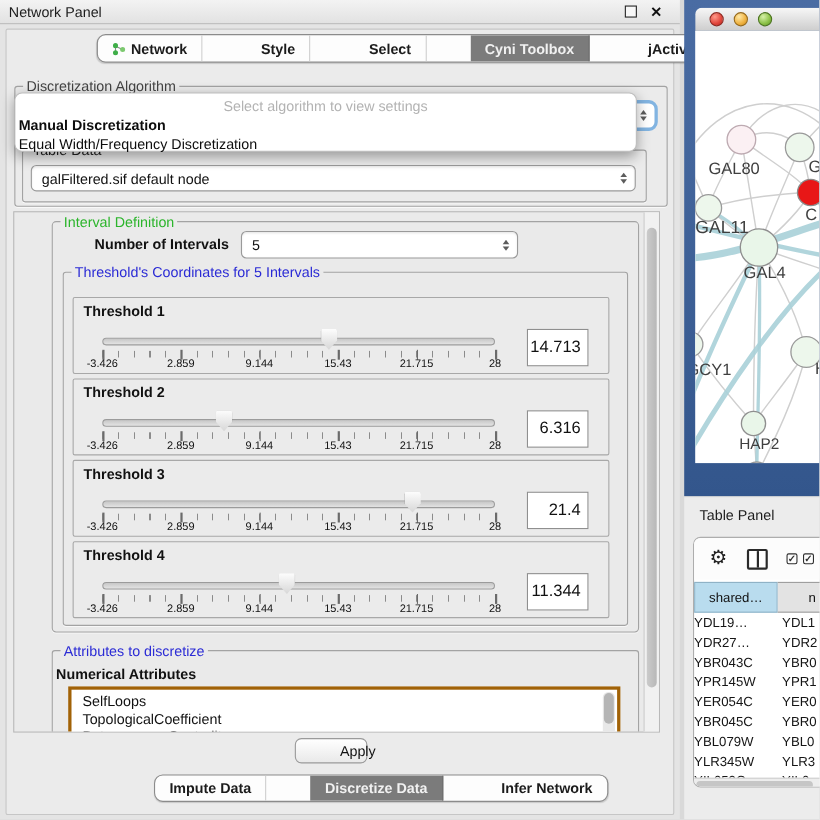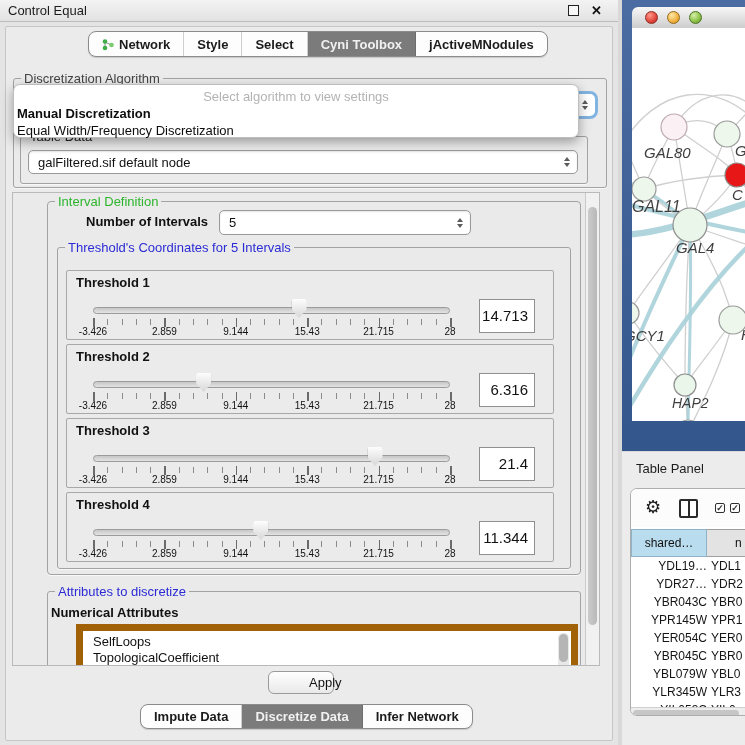--- a/index.html
+++ b/index.html
@@ -10,21 +10,21 @@
   #cp-titlebar{position:absolute;left:0;top:0;width:618px;height:22px;
     background:linear-gradient(#f3f3f3,#e2e2e2);border-bottom:1px solid #bcbcbc;
     display:flex;align-items:center;font-size:13px;color:#1c1c1c;padding:0 8px;box-sizing:border-box;}
   #cp-title{flex:1;}
   .float-btn{width:9px;height:9px;border:1.5px solid #222;margin-right:12px;background:#f7f7f7;}
   .close-btn{font-size:13px;font-weight:bold;color:#111;line-height:10px;margin-right:8px;}
   #cp-inner{position:absolute;left:5px;top:26px;width:606px;height:713px;
     background:#ebebeb;border:1px solid #c6c6c6;border-radius:2px;}
   
   .tabstrip{position:absolute;display:flex;height:24px;background:#fdfdfd;border:1px solid #8b8b8b;
-    border-radius:8px;overflow:hidden;box-shadow:0 1px 1px rgba(0,0,0,.15);}
+    border-radius:8px;overflow:hidden;box-shadow:0 1px 1px rgba(0,0,0,.15);gap:40px;}
   .tabstrip .tab{display:flex;align-items:center;gap:5px;padding:0 13px;font-size:13px;font-weight:bold;
     color:#1b1b1b;border-right:1px solid #cfcfcf;white-space:nowrap;}
   .tabstrip .tab:last-child{border-right:none;}
   .tabstrip .tab.selected{background:#7b7b7b;color:#f1f1f1;border-right-color:#6e6e6e;}
   
   .grp{position:absolute;border:1px solid #a3a3a3;border-radius:3px;
     box-shadow:0 1px 0 rgba(255,255,255,.65);}
   .gtitle{position:absolute;font-size:13px;color:#222;background:#ebebeb;padding:0 3px;z-index:2;}
   .gtitle.green{color:#2cb52c;}
   .gtitle.blue{color:#2b2bd5;}
@@ -66,74 +66,74 @@
     filter:drop-shadow(0 0 1px #777);}
   .thr-minor{position:absolute;left:26px;top:48px;width:358px;height:6px;
     background:repeating-linear-gradient(to right,#8b8b8b 0,#8b8b8b 1px,transparent 1px,transparent 14.28px);}
   .thr-major{position:absolute;top:47px;width:1.5px;height:9px;background:#6b6b6b;}
   .thr-ticklabel{position:absolute;top:55px;transform:translateX(-50%);font-size:10px;font-weight:normal;color:#111;white-space:nowrap;}
   .thr-value{position:absolute;left:412px;top:28px;width:56px;height:34px;background:#fff;
     border:1px solid #8f8f8f;box-sizing:border-box;font-size:15px;color:#111;text-align:right;
     line-height:32px;padding-right:6px;}
   
   #attr-list{position:absolute;left:14px;top:32px;width:502px;height:58px;background:#fff;
-    border:7px solid #a16207;box-sizing:border-box;overflow:hidden;margin-left:14px;}
+    border:3px solid #a16207;box-sizing:border-box;overflow:hidden;}
   .attr-item{font-size:13px;color:#111;padding-left:10px;height:16px;line-height:16px;}
   #attr-vscroll{position:absolute;right:2px;top:2px;width:11px;height:52px;background:#e8e8e8;border-radius:5px;}
   #attr-vthumb{position:absolute;left:1px;top:1px;width:9px;height:28px;background:#b5b5b5;border-radius:5px;}
   
   .btn{position:absolute;background:linear-gradient(#ffffff,#e9e9e9);border:1px solid #9a9a9a;
     border-radius:6px;font-size:13px;color:#111;text-align:center;box-sizing:border-box;padding-left:40px;}
   
   #netwin{position:absolute;left:622px;top:0;width:123px;height:451px;
     background:linear-gradient(#4a6ca3,#33568c);}
   #net-titlebar{position:absolute;left:10px;top:7px;width:113px;height:21px;
     background:linear-gradient(#f7f7f7,#cdcdcd);border-bottom:1px solid #999;
     border-top-left-radius:6px;}
   .light{position:absolute;width:13px;height:13px;border-radius:50%;box-sizing:border-box;top:4px;}
   #light-red{left:13px;background:radial-gradient(circle at 35% 30%,#ff9a8a,#e0443a 60%,#b02c24);border:1px solid #8e2a22;}
   #light-yellow{left:35px;background:radial-gradient(circle at 35% 30%,#ffe9a8,#efb13f 60%,#c68a1f);border:1px solid #96691a;}
   #light-green{left:57px;background:radial-gradient(circle at 35% 30%,#d6f0a8,#8ac045 60%,#5f9427);border:1px solid #4c7420;}
-  #net-canvas{position:absolute;left:10px;top:28px;width:113px;height:393px;background:#fff;overflow:hidden;font-style:italic;}
+  #net-canvas{position:absolute;left:10px;top:28px;width:113px;height:393px;background:#fff;overflow:hidden;}
   
   #tablepanel{position:absolute;left:622px;top:452px;width:147px;height:293px;background:#ececec;}
   #tp-title{position:absolute;left:14px;top:9px;font-size:13px;color:#1c1c1c;}
   #tp-box{position:absolute;left:8px;top:36px;width:126px;height:228px;background:#fff;
     border:1px solid #adadad;border-radius:7px 0 0 7px;box-sizing:border-box;overflow:hidden;}
   #tp-toolbar{position:absolute;left:0;top:0;width:100%;height:38px;background:#fcfcfc;}
   .gear{position:absolute;left:14px;top:7px;font-size:18px;color:#1e1e1e;}
   .split-icon{position:absolute;left:48px;top:10px;width:15px;height:15px;border:2px solid #2a2a2a;
     border-radius:2px;background:#fff;box-sizing:content-box;}
   .split-icon i{position:absolute;left:50%;top:0;width:2px;height:100%;background:#2a2a2a;transform:translateX(-50%);}
   .cb{position:absolute;top:14px;width:10px;height:10px;border:1.5px solid #2e2e2e;border-radius:2px;
     font-size:9px;line-height:9px;text-align:center;color:#2e2e2e;font-weight:bold;box-sizing:border-box;}
   #cb1{left:84px;} #cb2{left:99px;}
   #tp-header{position:absolute;left:0;top:40px;width:100%;height:28px;display:flex;}
   .hcell{box-sizing:border-box;border:1px solid #9f9f9f;font-size:12px;color:#111;
     display:flex;align-items:center;justify-content:center;}
   #hcell1{width:76px;background:#b9dcee;border-color:#8fb2c6;}
   #hcell2{flex:1;background:#e3e3e3;border-left:none;justify-content:flex-start;padding-left:28px;}
   #tp-rows{position:absolute;left:0;top:68px;width:100%;height:150px;overflow:hidden;}
   .trow{display:flex;height:18px;line-height:18px;font-size:12px;color:#151515;}
-  .tc1{width:76px;text-align:right;white-space:nowrap;overflow:hidden;}
+  .tc1{width:76px;text-align:left;white-space:nowrap;overflow:hidden;}
   .tc2{flex:1;padding-left:4px;white-space:nowrap;overflow:hidden;}
   #tp-hscroll{position:absolute;left:0;top:218px;width:100%;height:10px;background:#ededed;border-top:1px solid #cfcfcf;}
   #tp-hthumb{position:absolute;left:2px;top:1.5px;width:106px;height:7px;border-radius:4px;background:#c6c6c6;}
   
   .lbl{position:absolute;font-size:13px;color:#111;}
   .lbl.bold{font-weight:bold;}
 </style>
 </head>
 <body>
 
 <div id="app">
 
   <div id="cp">
     <div id="cp-titlebar">
-      <span id="cp-title">Control Equal</span>
+      <span id="cp-title">Network Panel</span>
       <span class="float-btn"></span>
       <span class="close-btn">✕</span>
     </div>
     <div id="cp-inner"></div>
 
     <div class="tabstrip" id="top-tabs" style="left:88px;top:31px;">
         <div class="tab">
           <span>
             <svg width="12" height="13" style="display:block">
               <path d="M3 4 L3 10 M3 4 L9.5 7" stroke="#8a8a8a" fill="none"></path>

